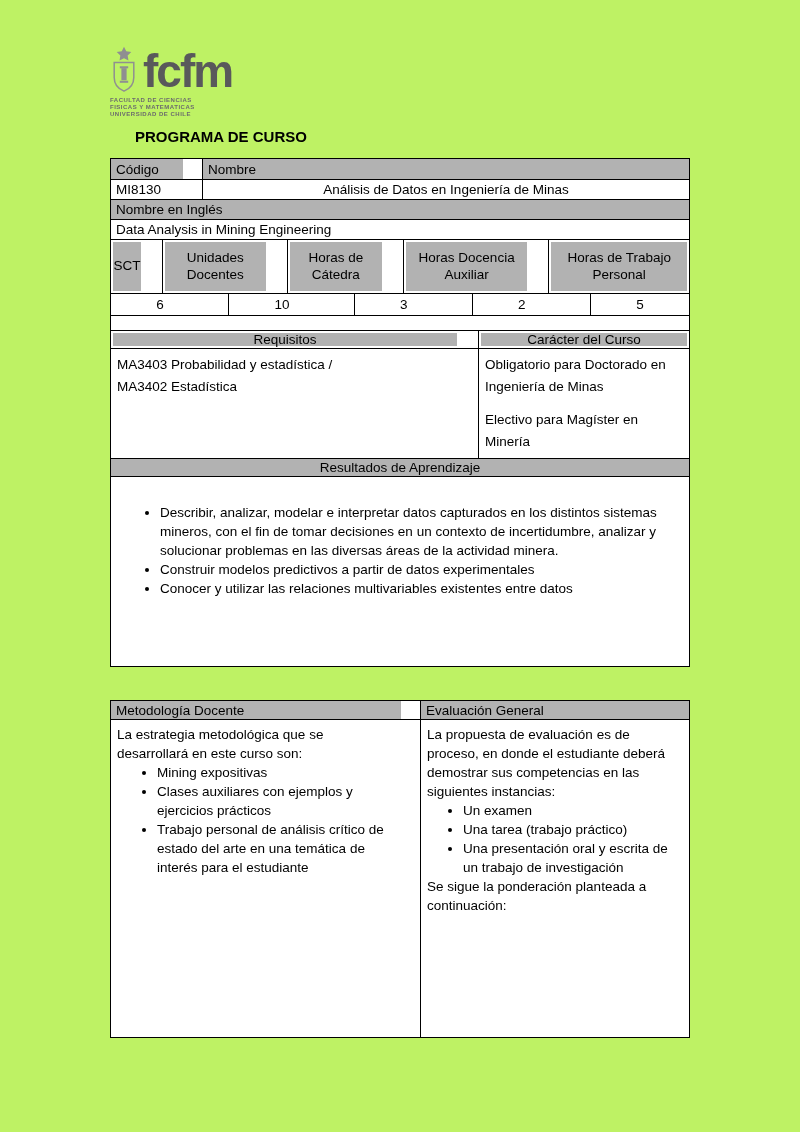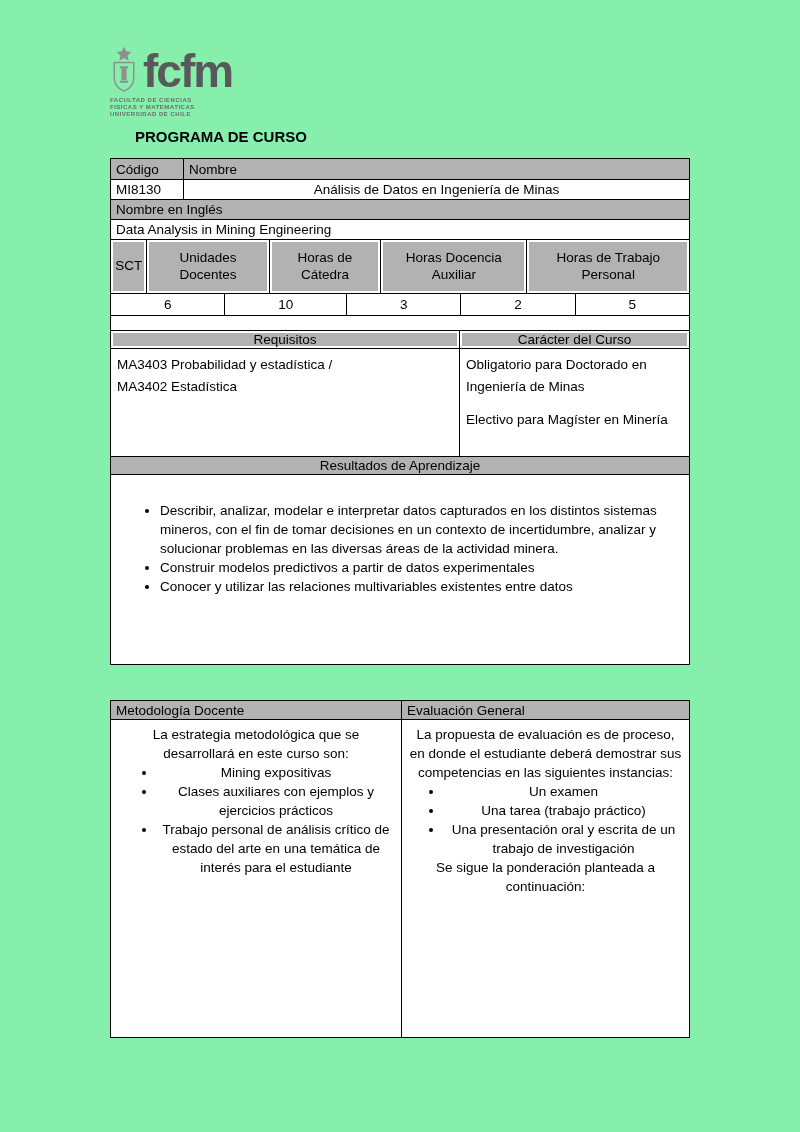--- a/index.html
+++ b/index.html
@@ -1,39 +1,39 @@
 <!DOCTYPE html>
 <html><head>
 <meta charset="utf-8">
 <style>
   * { margin:0; padding:0; box-sizing:border-box; }
   html,body { background:#ffffff; }
   .page {
-    position:relative; width:800px; height:1132px; background:#86efac;
+    position:relative; width:800px; height:1132px; background:#bef264;
     font-family:"Liberation Sans", sans-serif; font-size:13.5px; color:#000;
     overflow:hidden;
   }
 
   
   .logo { position:absolute; left:110px; top:46px; }
   .logo-top { display:flex; align-items:flex-end; gap:5px; }
   .wordmark { font-size:46px; font-weight:bold; color:#59595b; letter-spacing:-2px; line-height:46px; }
   .logo-lines { margin-top:3px; font-size:6px; font-weight:bold; color:#6b6b6d; letter-spacing:.5px; line-height:7px; }
 
   
   .doc-title {
     position:absolute; top:128px; left:110px; width:580px;
     text-align:left; font-size:15px; font-weight:bold; transform:translateX(25px);
   }
 
   
   .tbl { position:absolute; left:110px; width:580px; border:1px solid #000; background:#fff; }
   .t1 { top:158px; }
-  .t2 { top:700px;text-align:center; }
-  .row { display:flex; border-top:1px solid #000; }
+  .t2 { top:700px; }
+  .row { display:flex; border-top:1px solid #000;gap:19px; }
   .tbl > .row:first-child { border-top:0; }
   .cell { flex:1 1 auto; border-left:1px solid #000; padding:1px 5px; min-width:0; }
   .row > .cell:first-child { border-left:0; }
   .gray { background:#b2b2b2; }
   .seam { box-shadow: inset 0 0 0 2px #fff; }
   .vc { display:flex; align-items:center; }
   .ctr { justify-content:center; text-align:center; }
   .w72 { flex:0 0 72px; }
   .wreq { flex:0 0 348px; }
   .half { flex:0 0 290px; }

